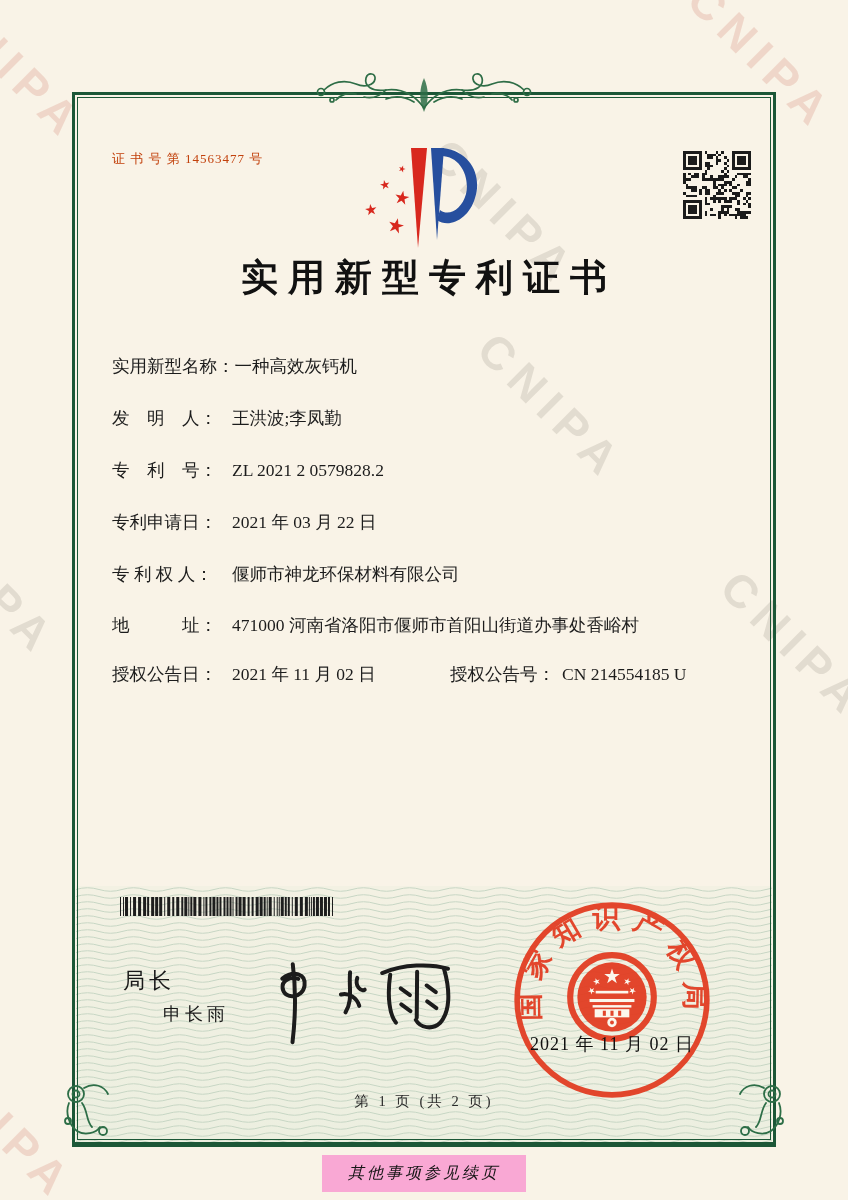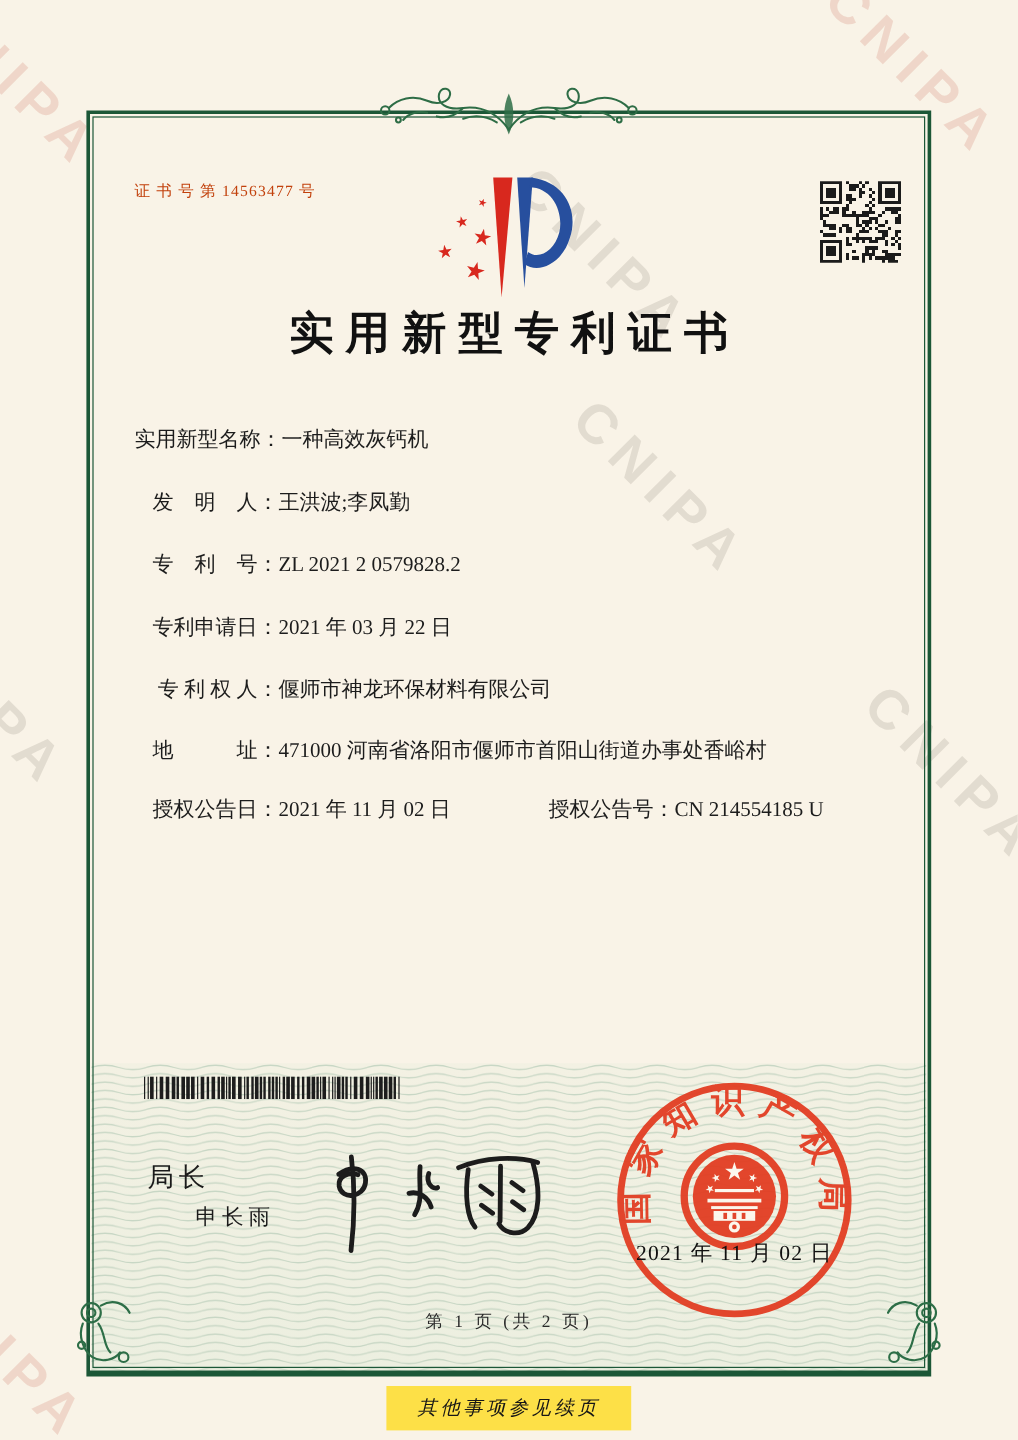--- a/index.html
+++ b/index.html
@@ -34,37 +34,37 @@
   .content{position:absolute;inset:0;z-index:3;}
   .certno{
     position:absolute;left:112px;top:150px;font-size:13px;color:#c2410c;
     letter-spacing:1px;
   }
   .title{
     position:absolute;left:0;top:253px;width:100%;text-align:center;
     font-size:37px;font-weight:bold;letter-spacing:10px;text-indent:10px;color:#111;
   }
   .row{position:absolute;left:112px;width:626px;font-size:17.5px;color:#1c1c1c;}
-  .row .lab{display:inline-block;min-width:120px;text-align:right;}
+  .row .lab{display:inline-block;min-width:120px;}
   .row .pair2{position:absolute;left:338px;top:0;}
   .bodytext{
     position:absolute;left:110px;top:700px;width:628px;
     font-size:16.5px;line-height:27px;font-style:italic;color:#161616;
     letter-spacing:0.4px;
   }
   .bodytext p{margin:0;text-indent:2em;}
   .sig-title{position:absolute;left:123px;top:966px;font-size:22px;letter-spacing:4px;}
   .sig-name{position:absolute;left:123px;top:1002px;font-size:18px;letter-spacing:4px;margin-left:40px;}
   .pageinfo{
     position:absolute;left:0;top:1092px;width:100%;text-align:center;
     font-size:14.5px;letter-spacing:3px;color:#2a2a2a;z-index:5;
   }
   .contnote{
     position:absolute;left:50%;top:1155px;transform:translateX(-50%);
-    background:#fde047;padding:8px 26px;font-size:16px;letter-spacing:3px;
+    background:#f9a8d4;padding:8px 26px;font-size:16px;letter-spacing:3px;
     font-style:italic;color:#161616;z-index:5;
   }
   .sealdate{
     position:absolute;left:502px;top:1032px;width:220px;text-align:center;
     font-size:18px;color:#101010;letter-spacing:1px;z-index:6;
   }
   svg{display:block;}
 </style>
 </head>
 <body>

